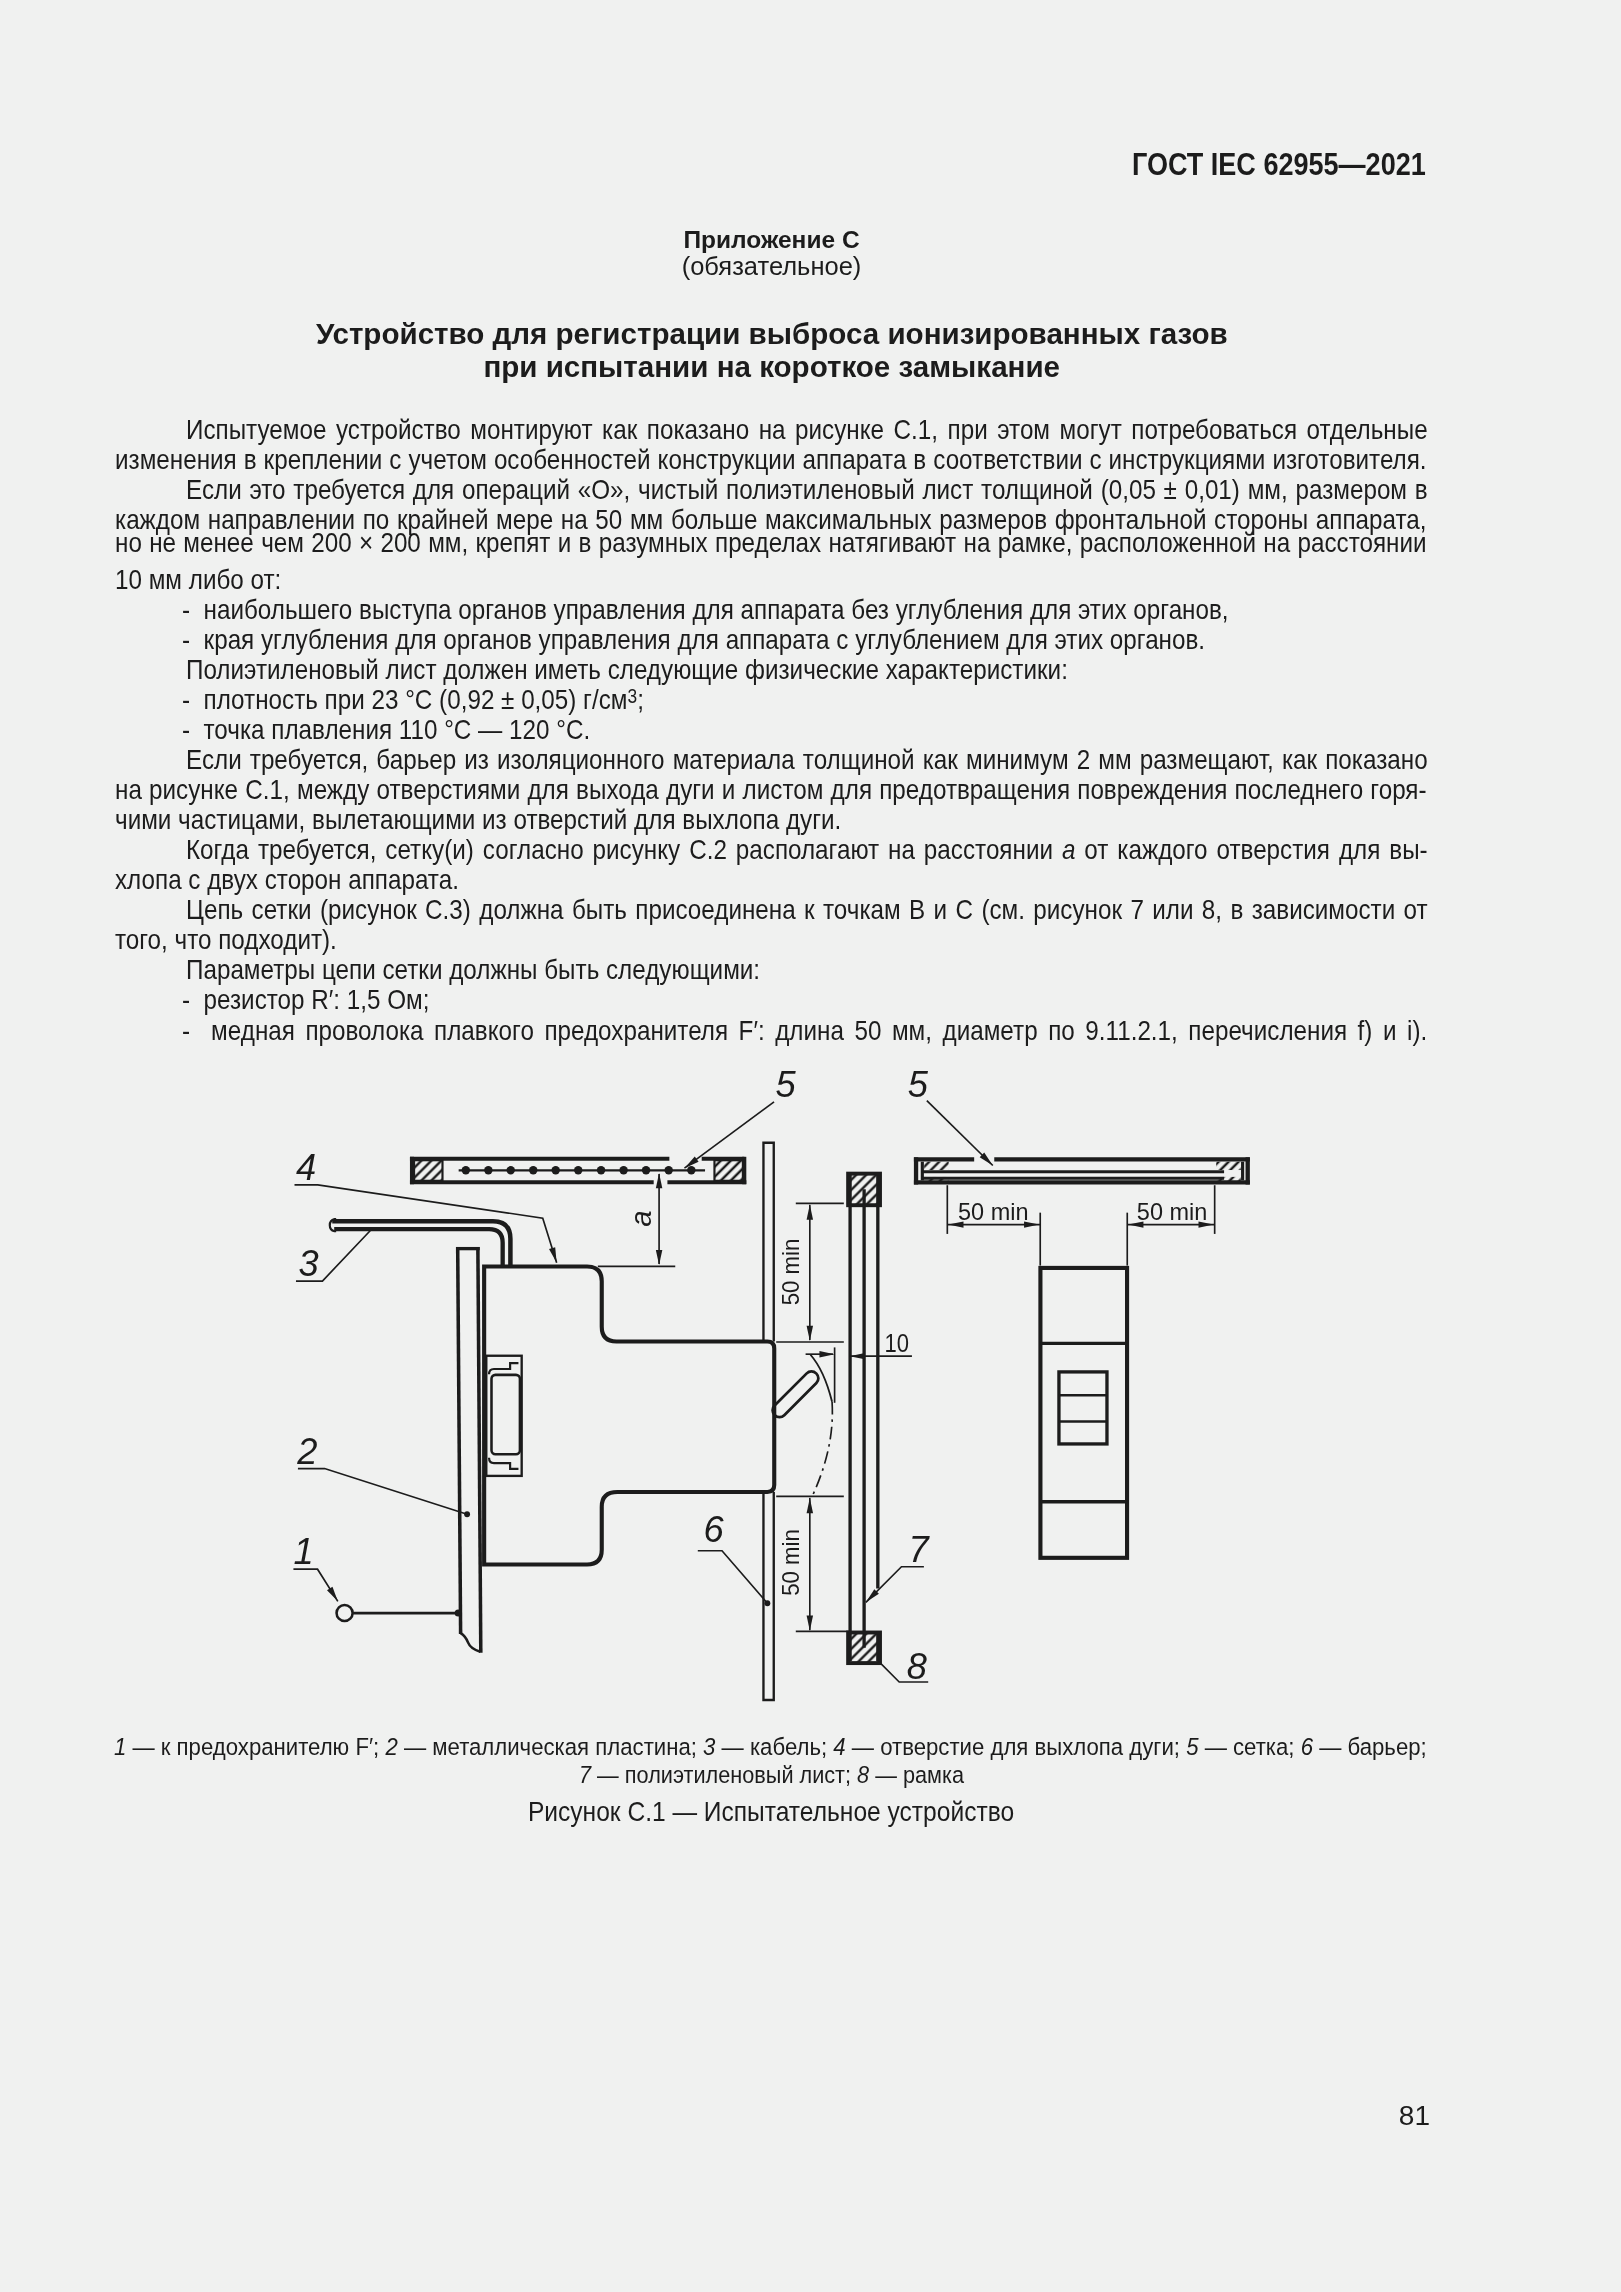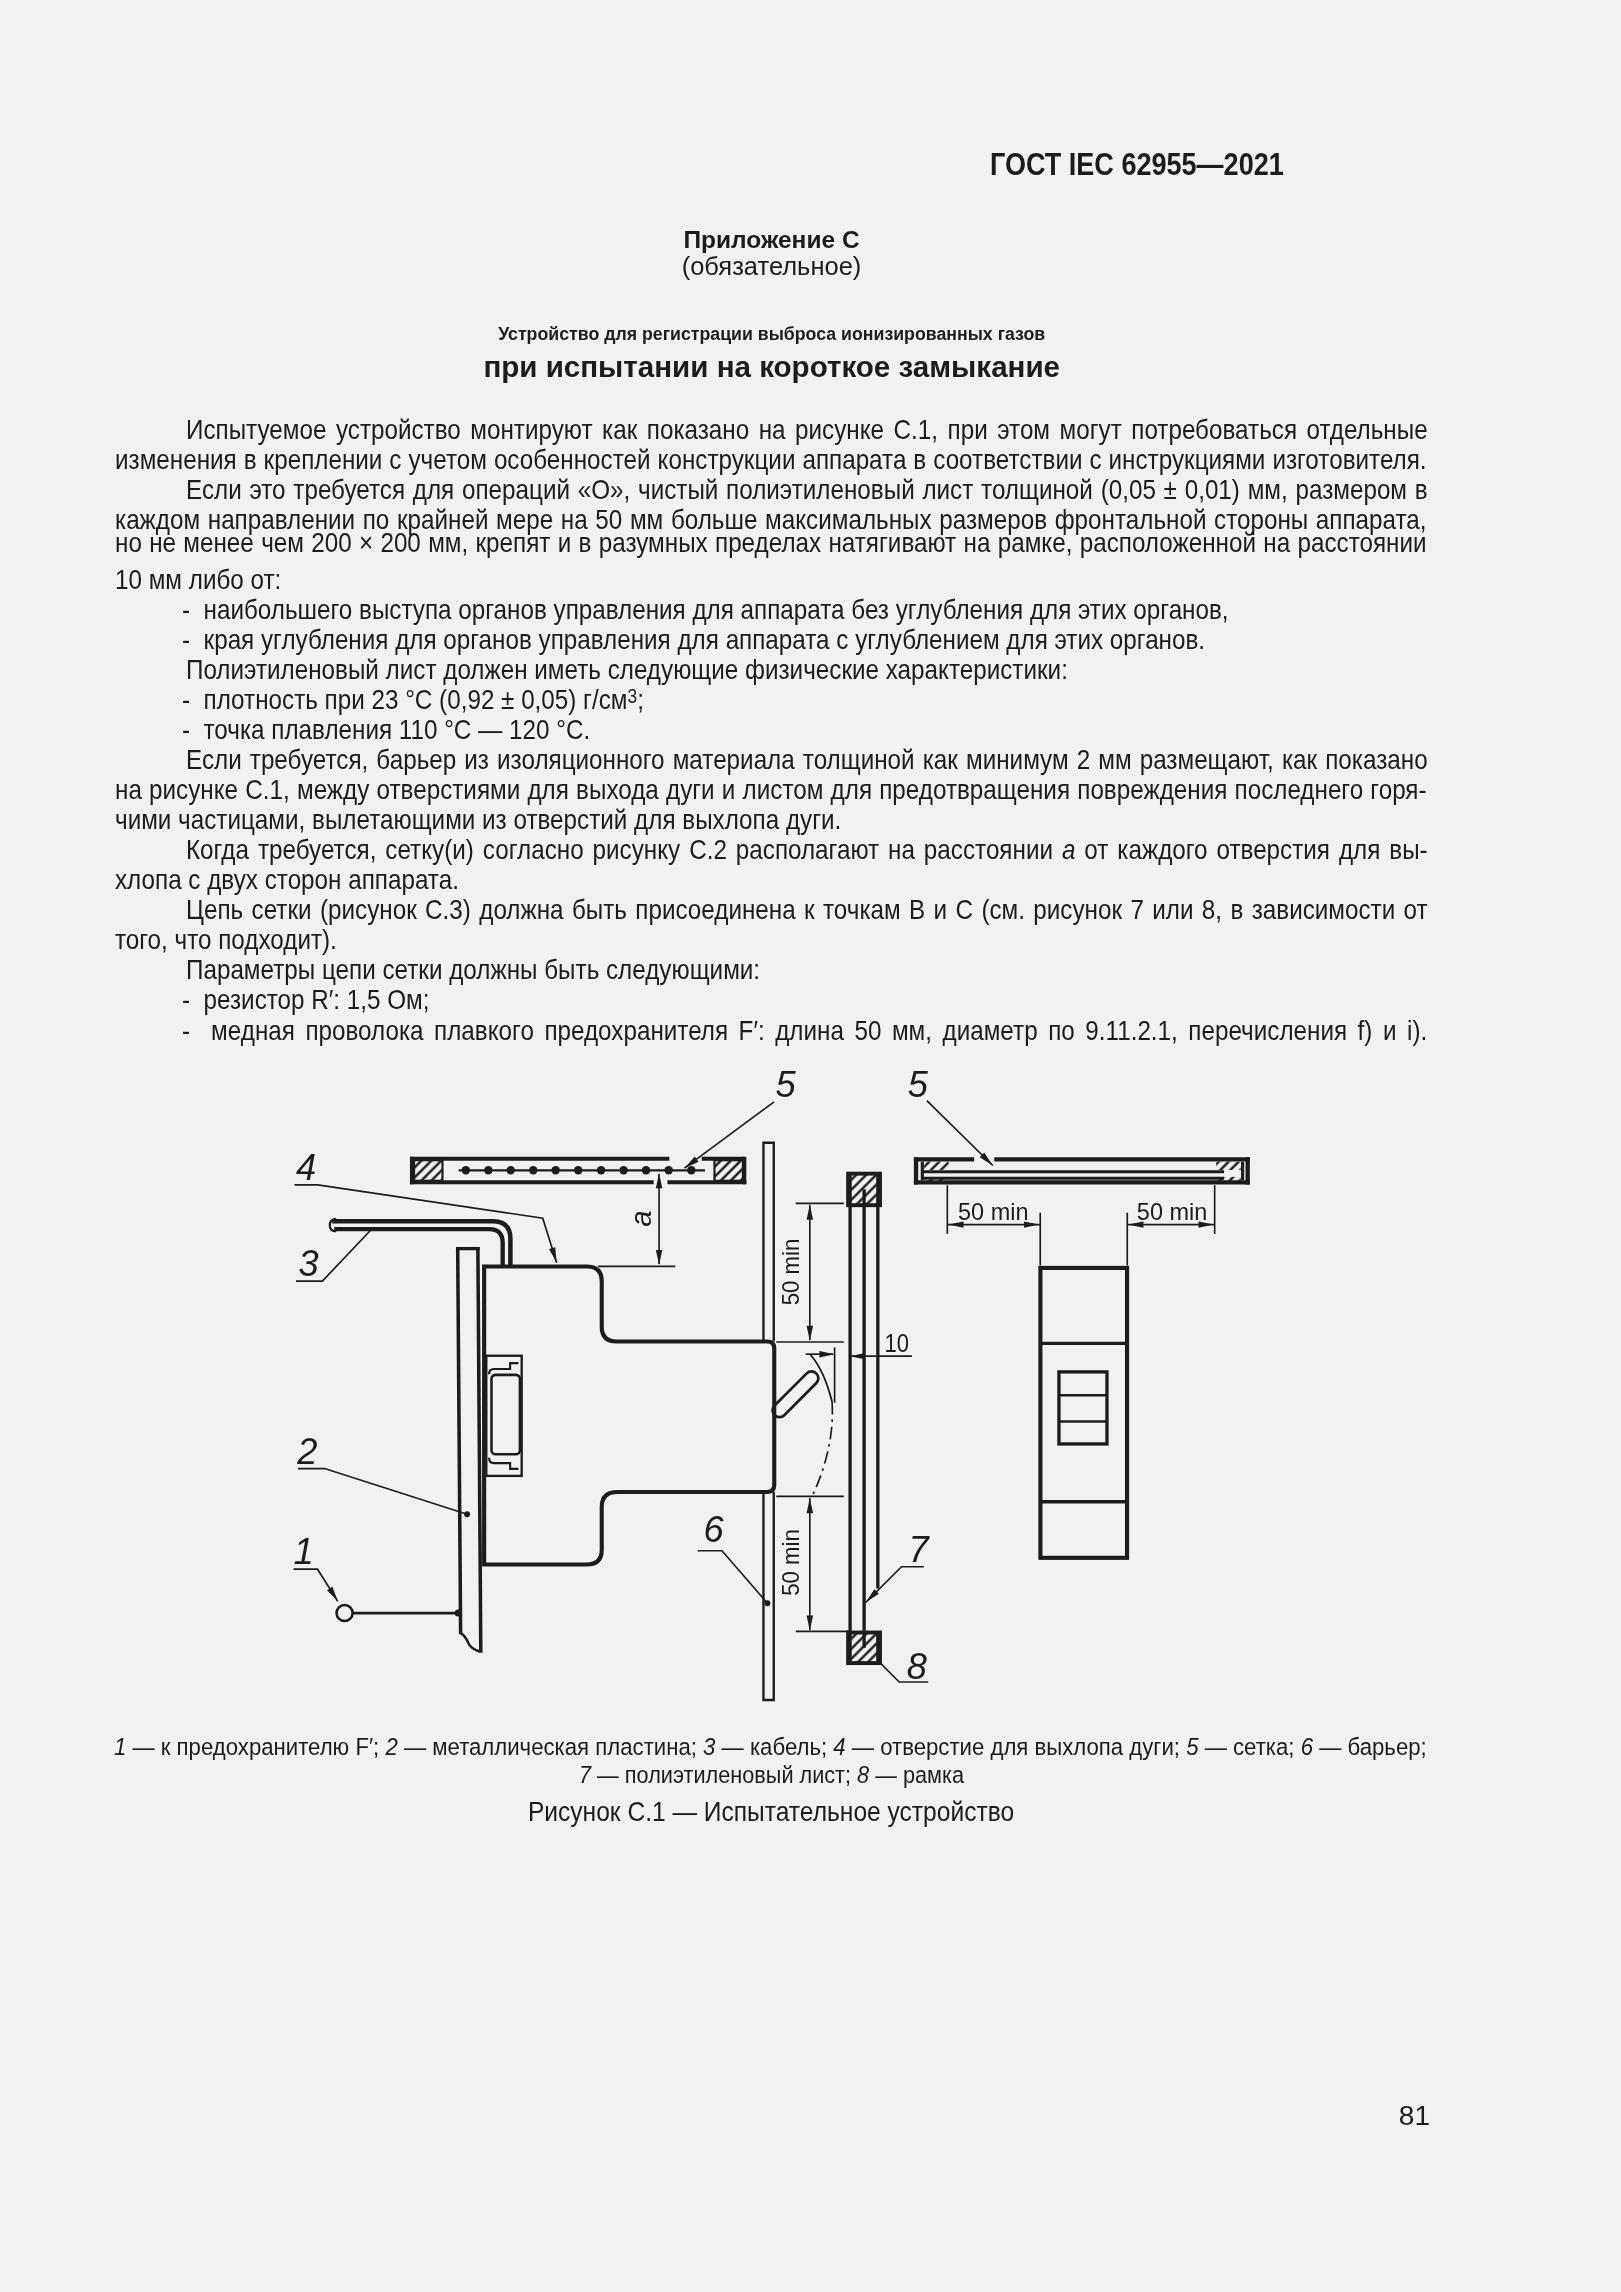--- a/index.html
+++ b/index.html
@@ -13,27 +13,27 @@
   .jb>span{width:1407px;text-align:justify;text-align-last:justify;white-space:normal;}
   .ind{padding-left:71px;}
   .bul{padding-left:67px;}
   .ctr{position:absolute;left:115px;width:1313px;text-align:center;white-space:nowrap;}
   .ctr>span{display:inline-block;transform-origin:50% 0;white-space:nowrap;}
   sup{font-size:19.6px;vertical-align:5.9px;line-height:0;}
 </style>
 </head>
 <body>
 
-<div style="position:absolute;left:936px;top:148px;width:490px;text-align:left;font-size:32px;font-weight:bold;line-height:32px;"><span style="display:inline-block;transform-origin:100% 0;transform:scaleX(.845);">ГОСТ IEC 62955—2021</span></div>
+<div style="position:absolute;left:936px;top:148px;width:490px;text-align:right;font-size:32px;font-weight:bold;line-height:32px;"><span style="display:inline-block;transform-origin:100% 0;transform:scaleX(.845);">ГОСТ IEC 62955—2021</span></div>
 
 <div class="ctr" style="top:226px;font-weight:bold;font-size:24.5px;line-height:27.4px;">Приложение С</div>
 
 <div class="ctr" style="top:253px;font-size:25.5px;line-height:27.4px;">(обязательное)</div>
 
-<div class="ctr" style="top:319px;font-weight:bold;font-size:18px;line-height:30px;"><span style="transform:scaleX(.985)">Устройство для регистрации выброса ионизированных газов</span></div>
+<div class="ctr" style="top:319px;font-weight:bold;font-size:30px;line-height:30px;"><span style="transform:scaleX(.985)">Устройство для регистрации выброса ионизированных газов</span></div>
 
 <div class="ctr" style="top:352px;font-weight:bold;font-size:30px;line-height:30px;"><span style="transform:scaleX(.985)">при испытании на короткое замыкание</span></div>
 
 <div class="ln ji ind" style="top:415px"><span>Испытуемое устройство монтируют как показано на рисунке С.1, при этом могут потребоваться отдельные</span></div>
 
 <div class="ln jf" style="top:445px"><span>изменения в креплении с учетом особенностей конструкции аппарата в соответствии с инструкциями изготовителя.</span></div>
 
 <div class="ln ji ind" style="top:475px"><span>Если это требуется для операций «О», чистый полиэтиленовый лист толщиной (0,05 ± 0,01) мм, размером в</span></div>
 
 <div class="ln jf" style="top:505px"><span>каждом направлении по крайней мере на 50 мм больше максимальных размеров фронтальной стороны аппарата,</span></div>

